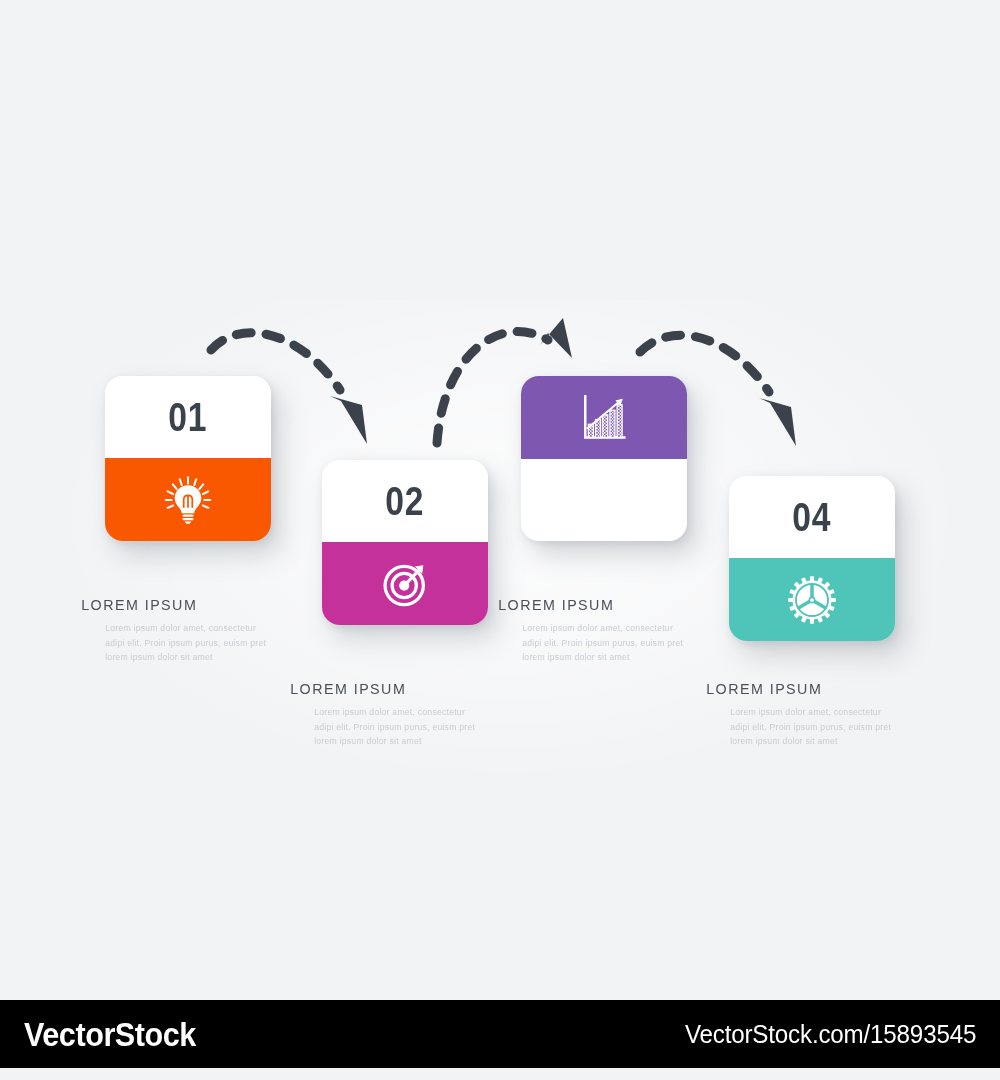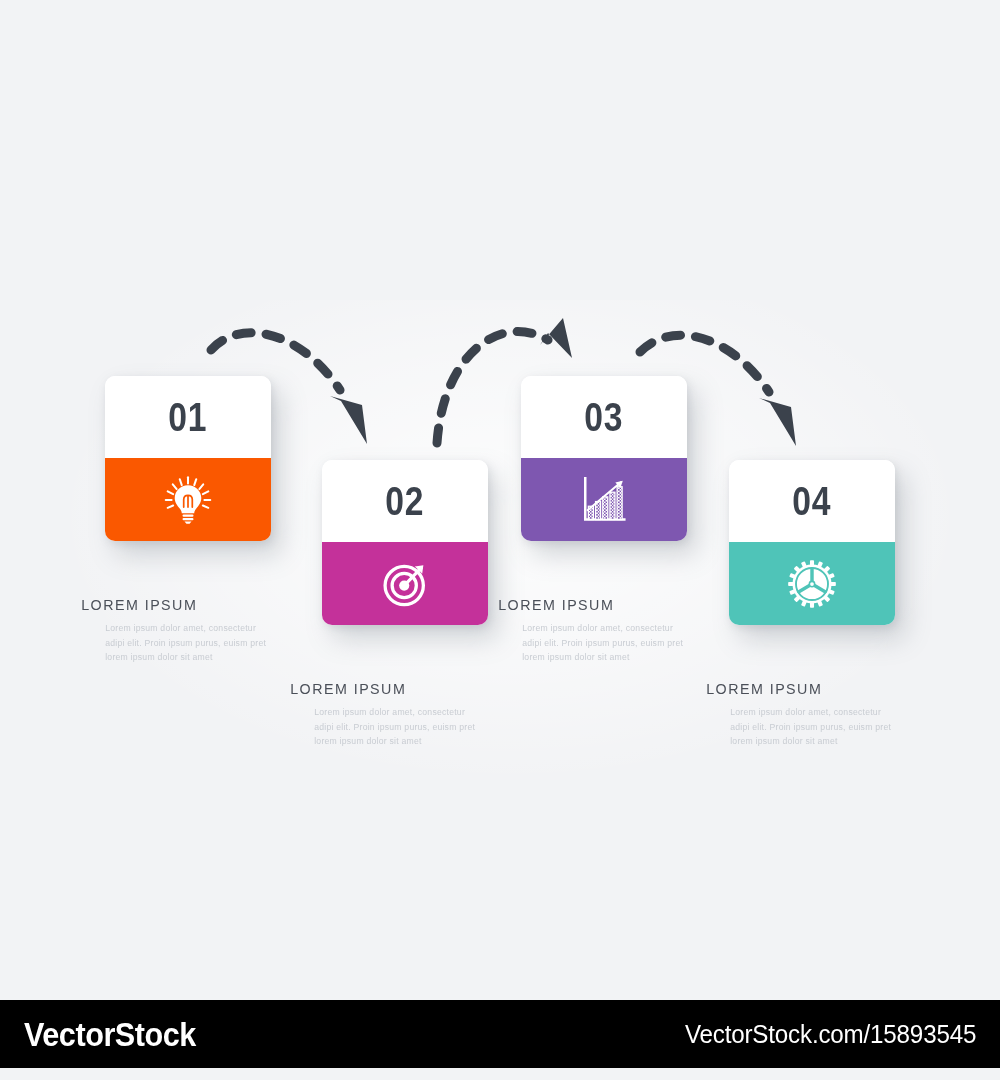--- a/index.html
+++ b/index.html
@@ -48,21 +48,21 @@
 
   
   .step {
     position: absolute;
   }
 
   .card {
     position: relative;
     width: 166px;
     height: 165px;
-    border-radius: 10px;
+    border-radius: 18px;
     overflow: hidden;
     background: #ffffff;
     box-shadow: 10px 14px 26px rgba(120,128,140,0.30),
                 2px 3px 8px rgba(120,128,140,0.18);
   }
 
   .card-top {
     height: 82px;
     background: #ffffff;
     display: flex;
@@ -231,23 +231,20 @@
       </div>
     </div>
   </div>
   <div class="caption" style="left:281px; top:680px;">
     <div class="caption-title">LOREM IPSUM</div>
     <div class="caption-body">Lorem ipsum dolor amet, consectetur adipi elit. Proin ipsum purus, euism pret lorem ipsum dolor sit amet</div>
   </div>
 
   <div class="step" style="left:521px; top:376px;">
     <div class="card">
-      <div class="card-top">
-        <span class="card-num">03</span>
-      </div>
       <div class="card-bottom" style="background:#7E57B0;">
         <svg class="card-icon" viewBox="0 0 64 64">
           <defs>
             <pattern id="hatch" width="4" height="4" patternUnits="userSpaceOnUse">
               <rect width="4" height="4" fill="#ffffff"></rect>
               <rect width="2" height="2" fill="#7E57B0"></rect>
               <rect x="2" y="2" width="2" height="2" fill="#7E57B0"></rect>
             </pattern>
           </defs>
 
@@ -263,21 +260,21 @@
           <path d="M46.5 9.5 L56 7.5 L53 16.5 Z" fill="#ffffff"></path>
         </svg>
       </div>
     </div>
   </div>
   <div class="caption" style="left:489px; top:596px;">
     <div class="caption-title">LOREM IPSUM</div>
     <div class="caption-body">Lorem ipsum dolor amet, consectetur adipi elit. Proin ipsum purus, euism pret lorem ipsum dolor sit amet</div>
   </div>
 
-  <div class="step" style="left:729px; top:460px;">
+  <div class="step" style="left:729px; top:476px;">
     <div class="card">
       <div class="card-top">
         <span class="card-num">04</span>
       </div>
       <div class="card-bottom" style="background:#4FC4B8;">
         <svg class="card-icon" viewBox="0 0 64 64">
           <g fill="#ffffff">
             <circle cx="32" cy="32" r="25"></circle>
             <g>
               <rect x="29.4" y="1.5" width="5.2" height="8" rx="1"></rect>

